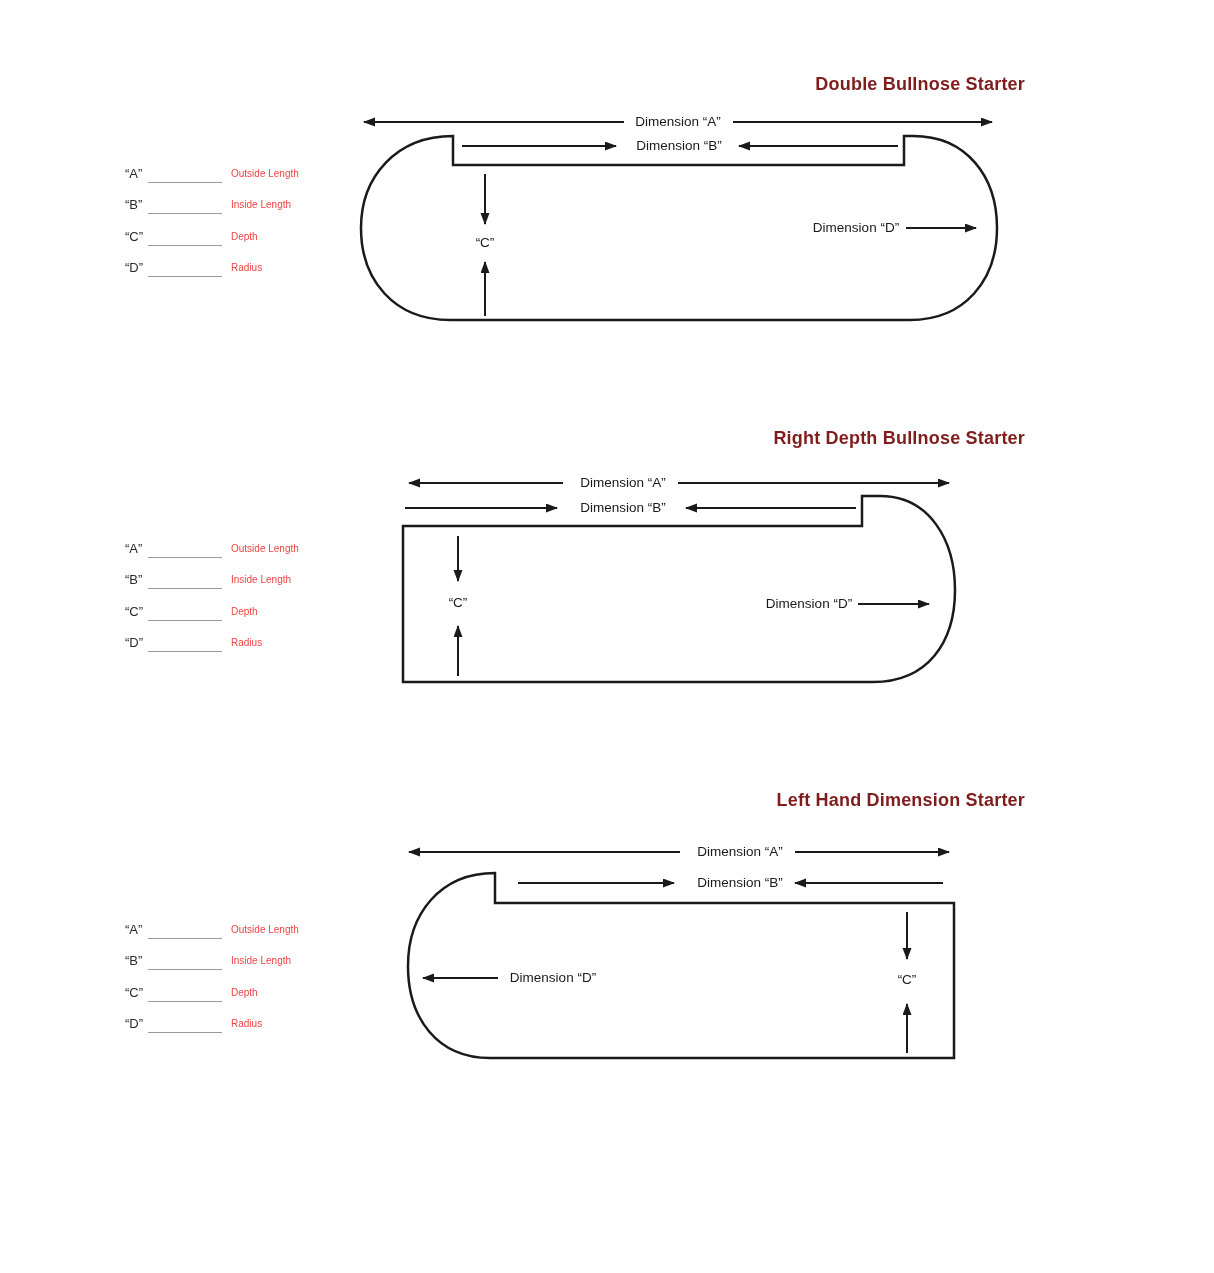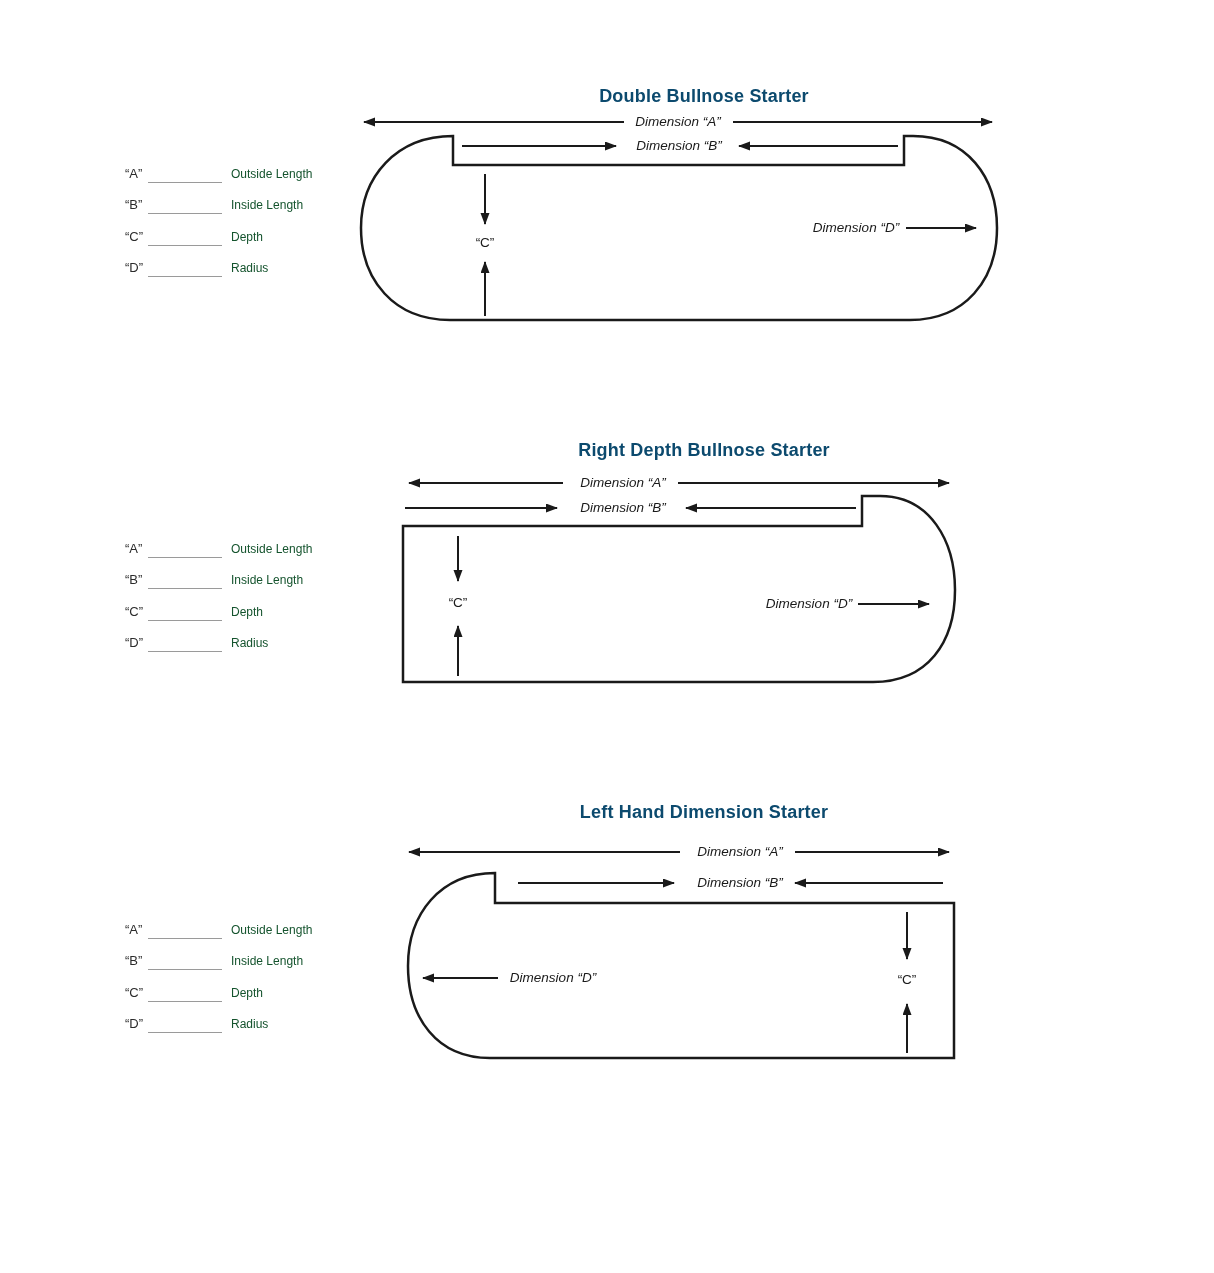--- a/index.html
+++ b/index.html
@@ -8,45 +8,45 @@
     background:#ffffff;
     font-family:"Liberation Sans", sans-serif;
     color:#1a1a1a;
     position:relative;
     overflow:hidden;
   }
   .page{position:absolute;left:0;top:0;width:1214px;height:1273px;}
   svg.art{position:absolute;left:0;top:0;}
   .title{
     position:absolute;left:355px;width:666px;
-    margin:16px;text-align:center;
+    margin:4px;text-align:right;
     transform:translateY(-50%);
-    font-size:18px;font-weight:700;color:#0c4a6e;
+    font-size:18px;font-weight:700;color:#7f1d1d;
     letter-spacing:.2px;
   }
   .dimlabel{
     position:absolute;transform:translate(-50%,-50%);
     font-size:13.5px;color:#1a1a1a;white-space:nowrap;
-    background:#ffffff;padding:0 5px;line-height:16px;font-style:italic;
+    background:#ffffff;padding:0 5px;line-height:16px;
   }
   .clabel{
     position:absolute;transform:translate(-50%,-50%);
     font-size:13.5px;color:#1a1a1a;white-space:nowrap;
     background:#ffffff;padding:0 3px;line-height:16px;
   }
   .fletter{
     position:absolute;font-size:13px;color:#2b2b2b;
     line-height:18px;white-space:nowrap;
   }
   .fline{
     position:absolute;width:74px;height:14px;
     border-bottom:1.5px solid #9a9a9a;
   }
   .fdesc{
-    position:absolute;font-size:12px;color:#14532d;
+    position:absolute;font-size:10px;color:#ef4444;
     line-height:18px;white-space:nowrap;
   }
 </style>
 </head>
 <body>
 
 <div class="page">
 
   <svg class="art" width="1214" height="1273" viewBox="0 0 1214 1273">
     <defs>

